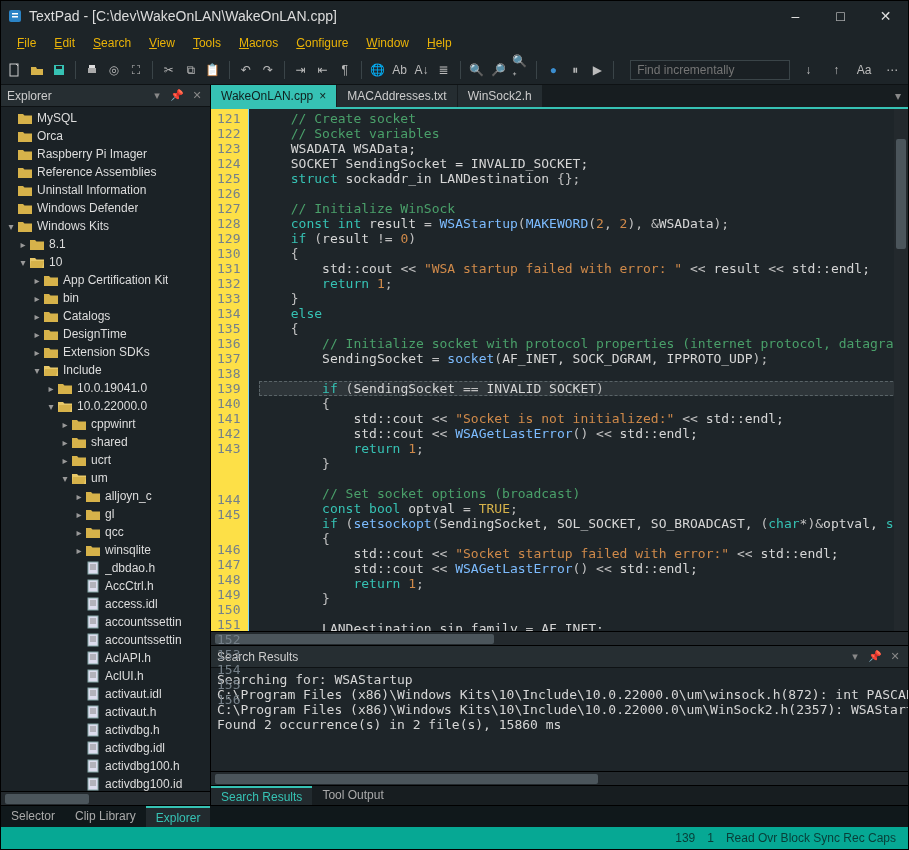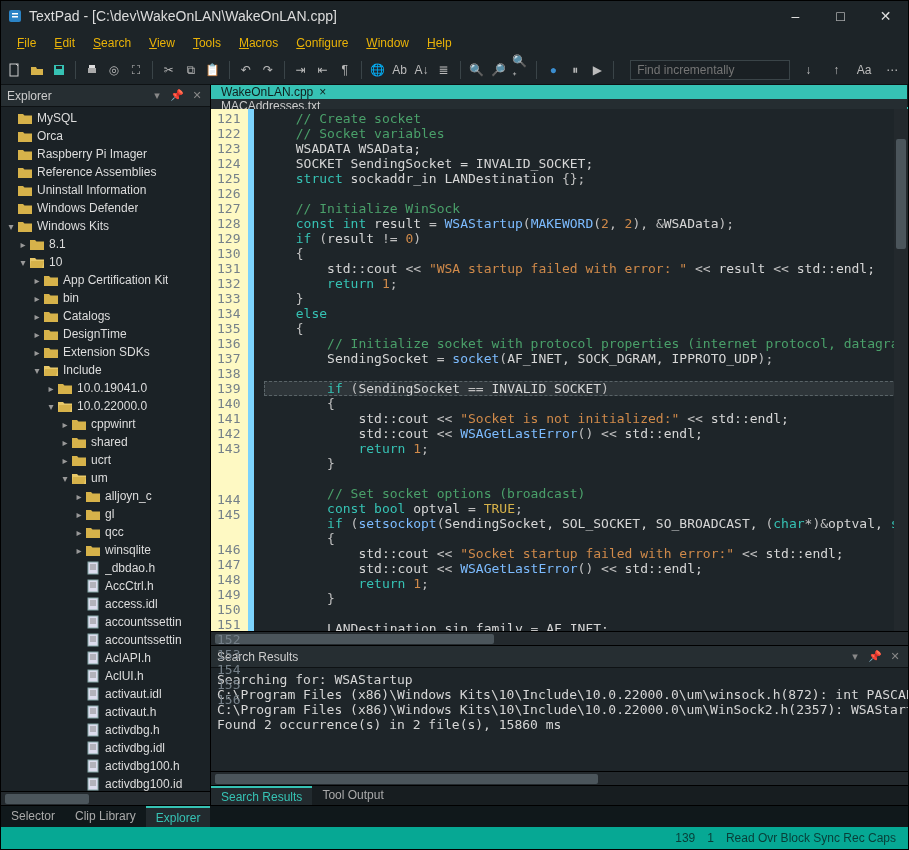--- a/index.html
+++ b/index.html
@@ -25,27 +25,27 @@
   .tree { flex:1; overflow:auto; padding:2px 0; font-size:12px; }
   .node { display:flex; align-items:center; height:18px; padding-left:4px; white-space:nowrap; color:#ddd; }
   .node .tw { width:12px; text-align:center; color:#999; font-size:10px; }
   .node .fic { width:16px; height:14px; margin-right:4px; display:inline-flex; align-items:center; justify-content:center; }
   .node .lbl { overflow:hidden; text-overflow:ellipsis; }
   .ind1{padding-left:16px}.ind2{padding-left:30px}.ind3{padding-left:44px}.ind4{padding-left:58px}.ind5{padding-left:72px}
   .exp-tabs { height:22px; display:flex; background:#171d20; border-top:1px solid #000; }
   .exp-tabs .etab { padding:3px 10px; color:#aaa; font-size:12px; }
   .exp-tabs .etab.active { color:#36c2b4; border-top:2px solid #36c2b4; background:#222a2e; }
   .right { flex:1; display:flex; flex-direction:column; min-width:0; }
-  .tabs { height:24px; display:flex; align-items:stretch; background:#171d20; border-bottom:2px solid #36c2b4;flex-direction:column; }
+  .tabs { height:24px; display:flex; align-items:stretch; background:#171d20; border-bottom:2px solid #36c2b4; }
   .tabs .tab { display:flex; align-items:center; padding:0 10px; gap:6px; color:#ccc; font-size:12px; background:#252d31; margin-right:1px; }
   .tabs .tab.active { background:#36c2b4; color:#10201e; font-weight:500; }
   .tabs .tab .close { font-size:12px; }
   .tabs .end { margin-left:auto; width:20px; display:flex; align-items:center; justify-content:center; color:#888; }
   .editor { flex:1; background:#1e2529; display:flex; min-height:0; position:relative; font-family:Consolas,monospace; font-size:13px; line-height:15px; }
-  .gutter { background:#fef9c3; color:#758089; padding:2px 8px 0 6px; text-align:right; user-select:none; border-right:6px solid #7dd3fc; }
+  .gutter { background:#fde047; color:#758089; padding:2px 8px 0 6px; text-align:right; user-select:none; border-right:1px solid #7dd3fc; }
   .code { flex:1; overflow:auto; padding:2px 0 0 10px; white-space:pre; position:relative; }
   .code .line { height:15px; }
   .code .curline { background:rgba(120,130,135,0.18); outline:1px dashed #5a6468; outline-offset:-1px; position:relative; }
   .tok-cmt{color:#4aa06a}.tok-kw{color:#36c2b4}.tok-str{color:#d08a4a}.tok-num{color:#d08a4a}.tok-fn{color:#7dbcff}.tok-id{color:#d6d6d6}.tok-pun{color:#c0c0c0}.tok-const{color:#d6b24a}
   .hscroll { height:14px; background:#23292d; border-top:1px solid #000; display:flex; align-items:center; }
   .hscroll .thumb { height:10px; background:#4b555b; margin-left:4px; width:40%; border-radius:2px; }
   .sr-area { height:160px; border-top:1px solid #000; display:flex; flex-direction:column; }
   .sr-body { flex:1; background:#1e2529; font-family:Consolas,monospace; font-size:13px; line-height:15px; padding:4px 6px; white-space:pre; overflow:auto; color:#d6d6d6; }
   .sr-tabs { height:20px; display:flex; background:#171d20; border-top:1px solid #000; }
   .sr-tabs .stab { padding:2px 10px; font-size:12px; color:#aaa; }

